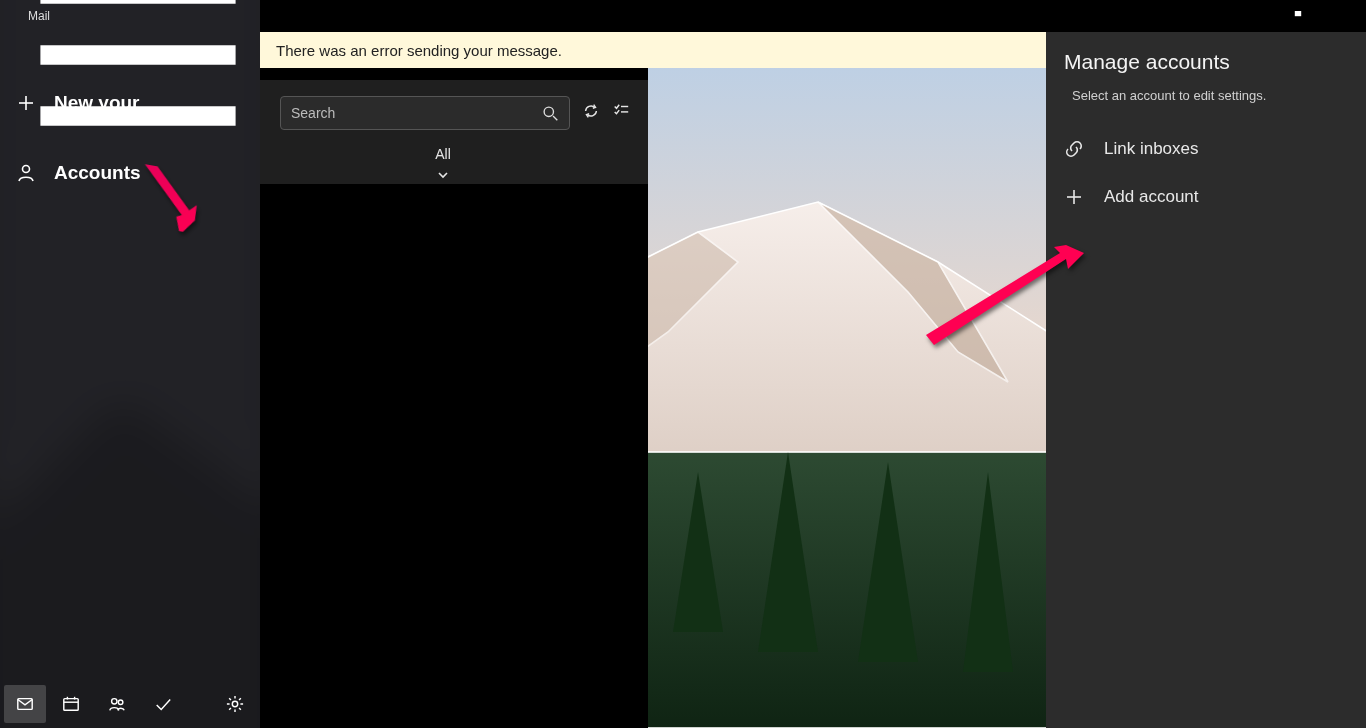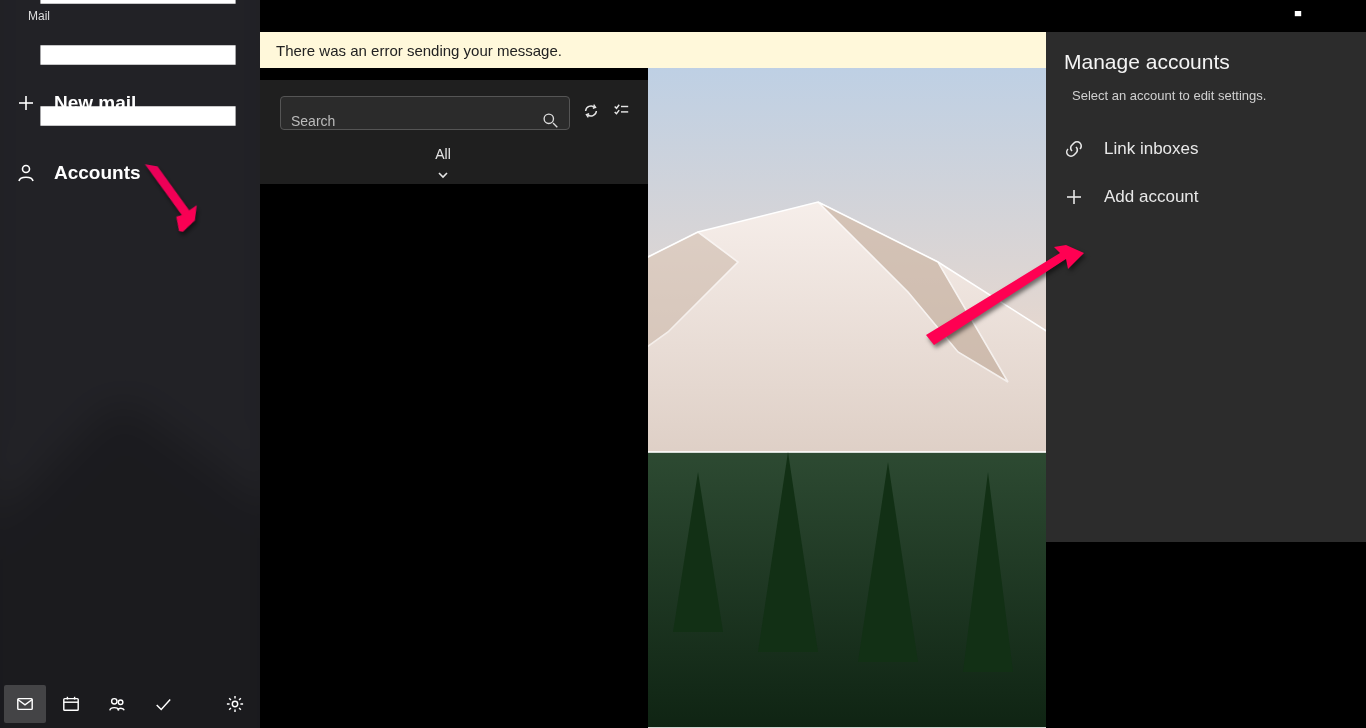--- a/index.html
+++ b/index.html
@@ -67,21 +67,21 @@
   
   .midcol {
     position: absolute; left: 260px; top: 32px; width: 388px; height: 696px;
     background: #1f1f1f; z-index: 4;
   }
   .search-row {
     display: flex; align-items: center; gap: 12px;
     padding: 16px 18px 10px 20px;
   }
   .searchbox {
-    flex: 1; height: 34px; display:flex; align-items:flex-end;
+    flex: 1; height: 34px; display:flex; align-items:center;
     border: 1px solid #555; border-radius: 4px; padding: 0 10px;
     background:#2b2b2b;
   }
   .searchbox input {
     flex: 1; background: transparent; border: none; outline: none;
     color: #bcbcbc; font-size: 14px;
   }
   .searchbox input::placeholder { color: #bcbcbc; }
   .searchbox svg { width: 17px; height: 17px; color: #ddd; }
   .icon-btn svg { width: 18px; height: 18px; color: #e5e5e5; }
@@ -98,21 +98,21 @@
 
   
   .banner {
     position:absolute; left:260px; top:32px; width:786px; height:36px;
     background:#fff8da; color:#222; display:flex; align-items:center;
     padding-left:16px; font-size:15px; z-index:6;
   }
 
   
   .rightpanel {
-    position:absolute; top:32px; right:0; width:320px; height:510px;
+    position:absolute; top:32px; right:0; width:320px; height:696px;
     background:#2c2c2c; color:#e8e8e8; z-index:7;
   }
   .rp-title { font-size:21px; font-weight:400; padding:18px 18px 8px 18px; color:#f4f4f4; }
   .rp-sub   { font-size:13px; color:#d0d0d0; padding:6px 18px 22px 26px; }
   .rp-item {
     display:flex; align-items:flex-start; gap:20px;
     padding:14px 18px; font-size:17px; color:#e8e8e8;
   }
   .rp-item svg { width:20px; height:20px; }
 
@@ -208,21 +208,21 @@
           <line x1="2" y1="10" x2="18" y2="10"></line>
           <line x1="2" y1="15" x2="18" y2="15"></line>
       </svg>
     </div>
 
     <div class="nav-item nav-item-compose">
       <svg viewBox="0 0 20 20">
         <line x1="10" y1="3" x2="10" y2="17"></line>
           <line x1="3" y1="10" x2="17" y2="10"></line>
       </svg>
-      <span>New mail</span>
+      <span>New your</span>
     </div>
 
     <div class="nav-spacer"></div>
 
     <div class="nav-item nav-item-accounts">
       <svg viewBox="0 0 20 20">
         <circle cx="10" cy="6" r="3.5"></circle>
           <path d="M3 18c1-5 13-5 14 0"></path>
       </svg>
       <span>Accounts</span>

